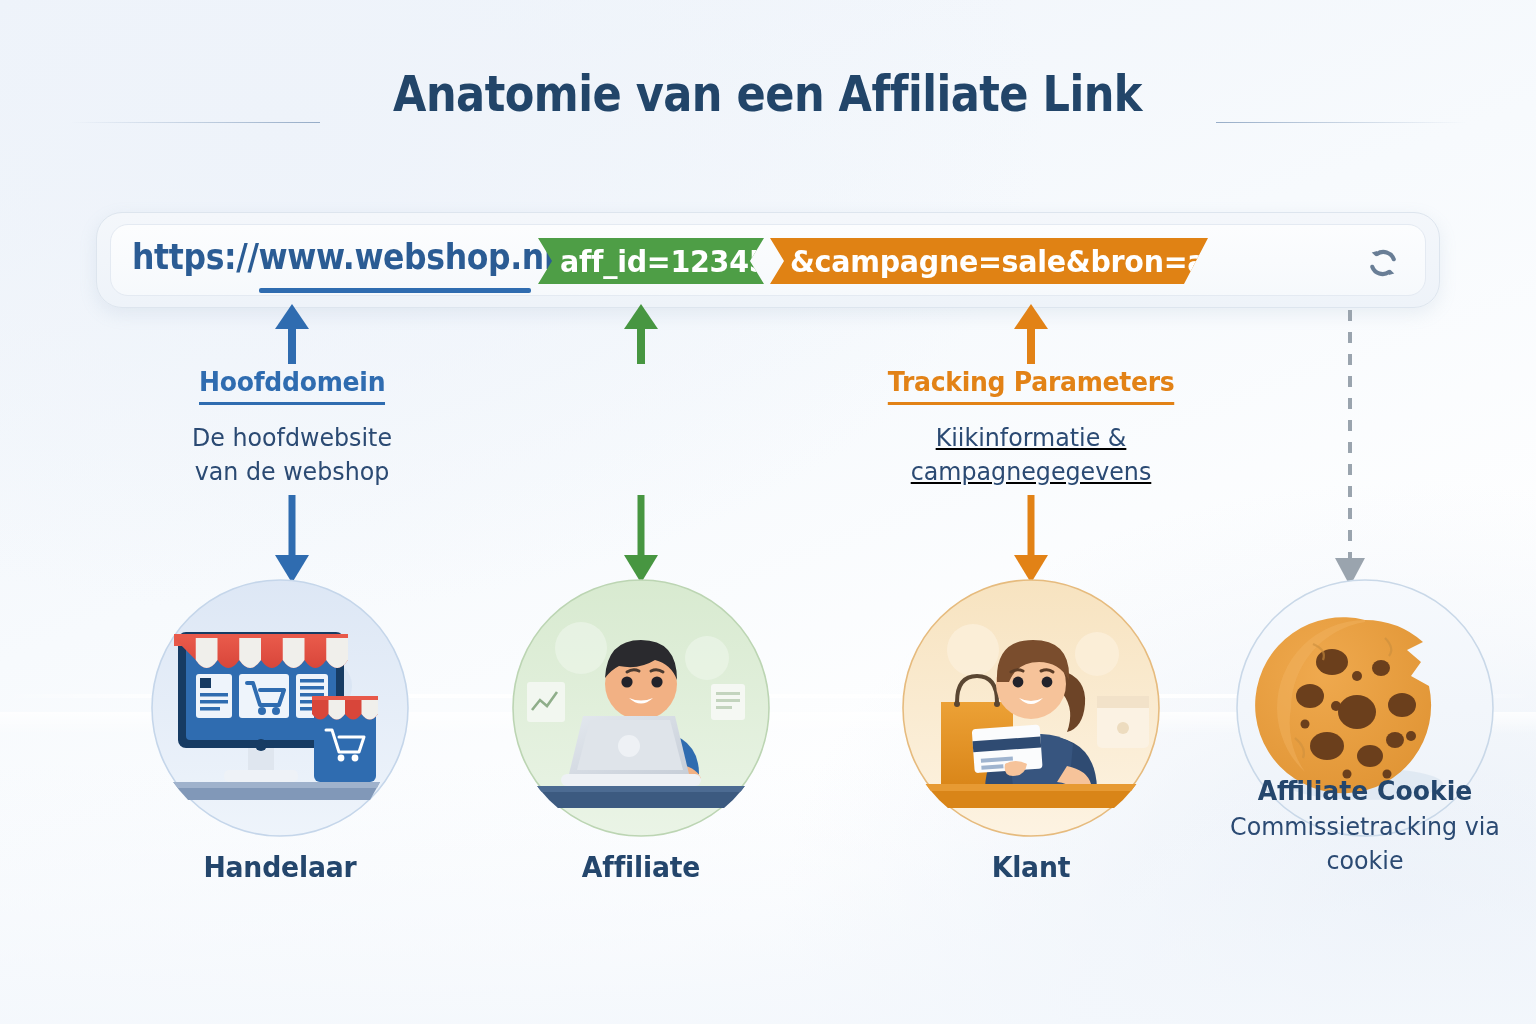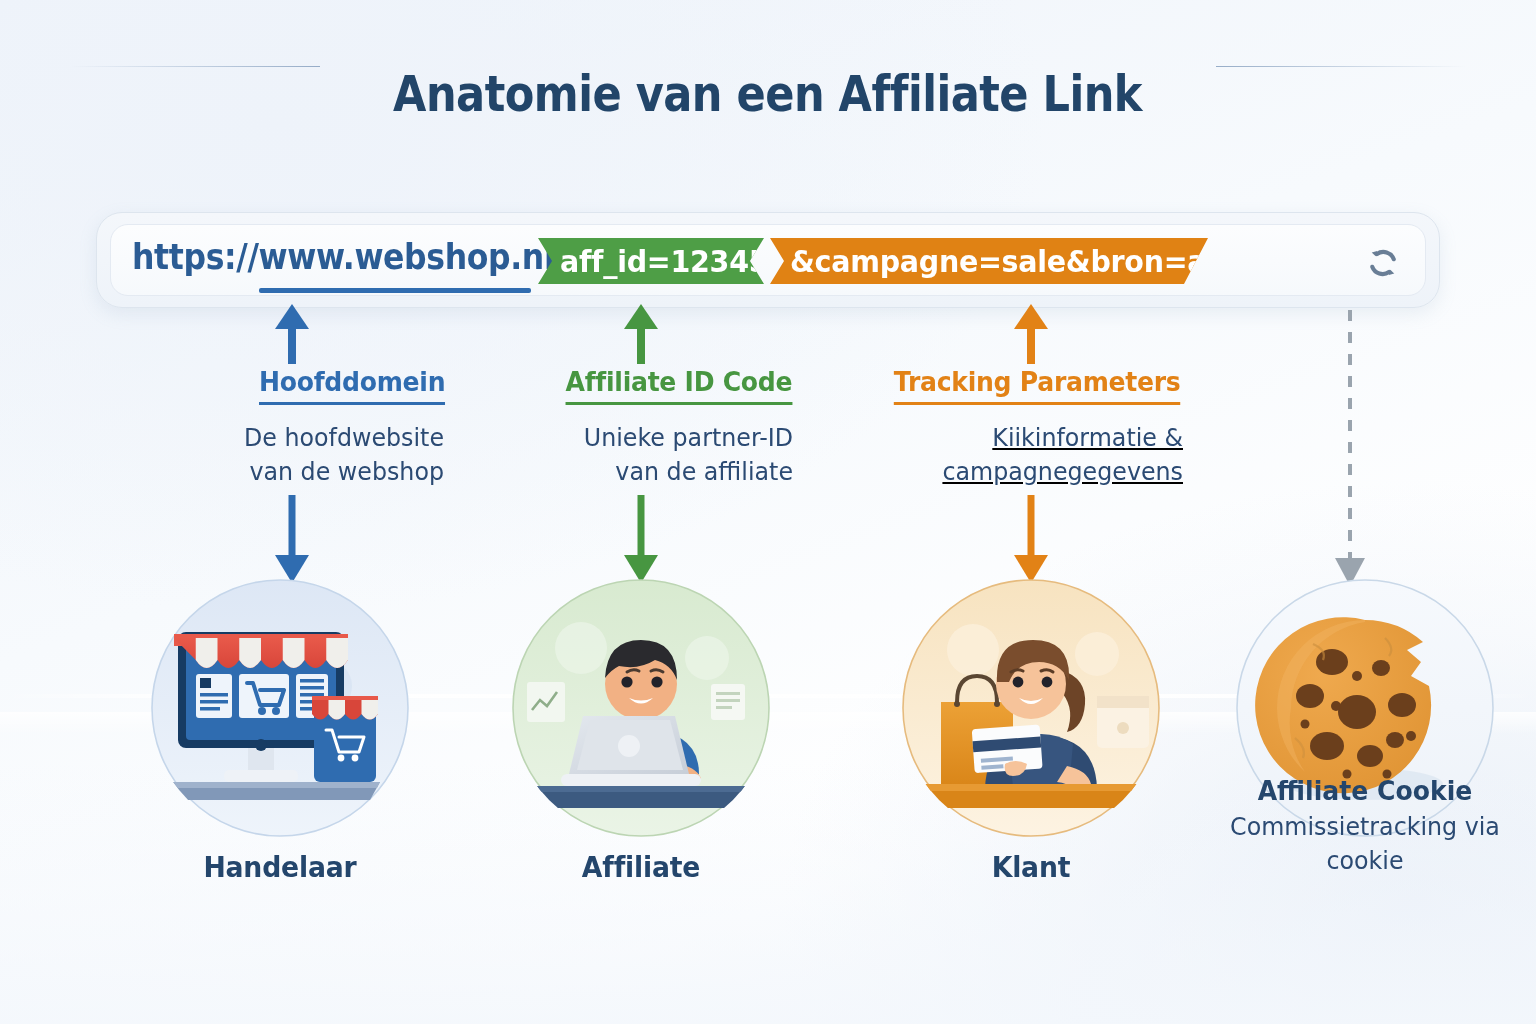--- a/index.html
+++ b/index.html
@@ -48,21 +48,21 @@
     background: linear-gradient(180deg, rgba(247,250,253,.0), rgba(243,247,252,.85));
   }
 
   
   .title-row {
     position: absolute;
     top: 66px;
     left: 0;
     width: 1536px;
     display: flex;
-    align-items: flex-start;
+    align-items: flex-end;
     justify-content: center;
     gap: 22px;
   }
   .title-rule {
     height: 1px;
     background: linear-gradient(90deg, rgba(140,165,195,0) 0%, rgba(120,148,182,.75) 100%);
     width: 250px;
   }
   .title-rule.right {
     background: linear-gradient(90deg, rgba(120,148,182,.75) 0%, rgba(140,165,195,0) 100%);
@@ -174,21 +174,21 @@
 
   
   .arrow-svg {
     position: absolute;
     pointer-events: none;
   }
 
   
   .col-label {
     position: absolute;
-    text-align: right;
+    text-align: center;
     width: 320px;
   }
   .col-title {
     font-family: "DejaVu Sans", sans-serif;
     font-size: 27px;
     font-weight: 700;
     letter-spacing: -.3px;
     display: inline-block;
     padding-bottom: 5px;
     border-bottom: 3px solid currentColor;
@@ -310,27 +310,20 @@
   </svg>
 
   <div class="col-label" style="left:132px; top:366px;">
     <div class="col-title c-blue">Hoofddomein</div>
     <div class="col-desc">
       <div>De hoofdwebsite</div>
       <div>van de webshop</div>
     </div>
   </div>
 
-  <div class="col-label" style="left:481px; top:366px;">
-    <div class="col-title c-green">Affiliate ID Code</div>
-    <div class="col-desc">
-      <div>Unieke partner-ID</div>
-      <div>van de affiliate</div>
-    </div>
-  </div>
 
   <div class="col-label" style="left:871px; top:366px;text-decoration:underline;">
     <div class="col-title c-orange">Tracking Parameters</div>
     <div class="col-desc">
       <div>Kiikinformatie &amp;</div>
       <div>campagnegegevens</div>
     </div>
   </div>
 
   <svg class="arrow-svg" style="left:268px; top:495px;" width="48" height="90" viewBox="0 0 48 90">

